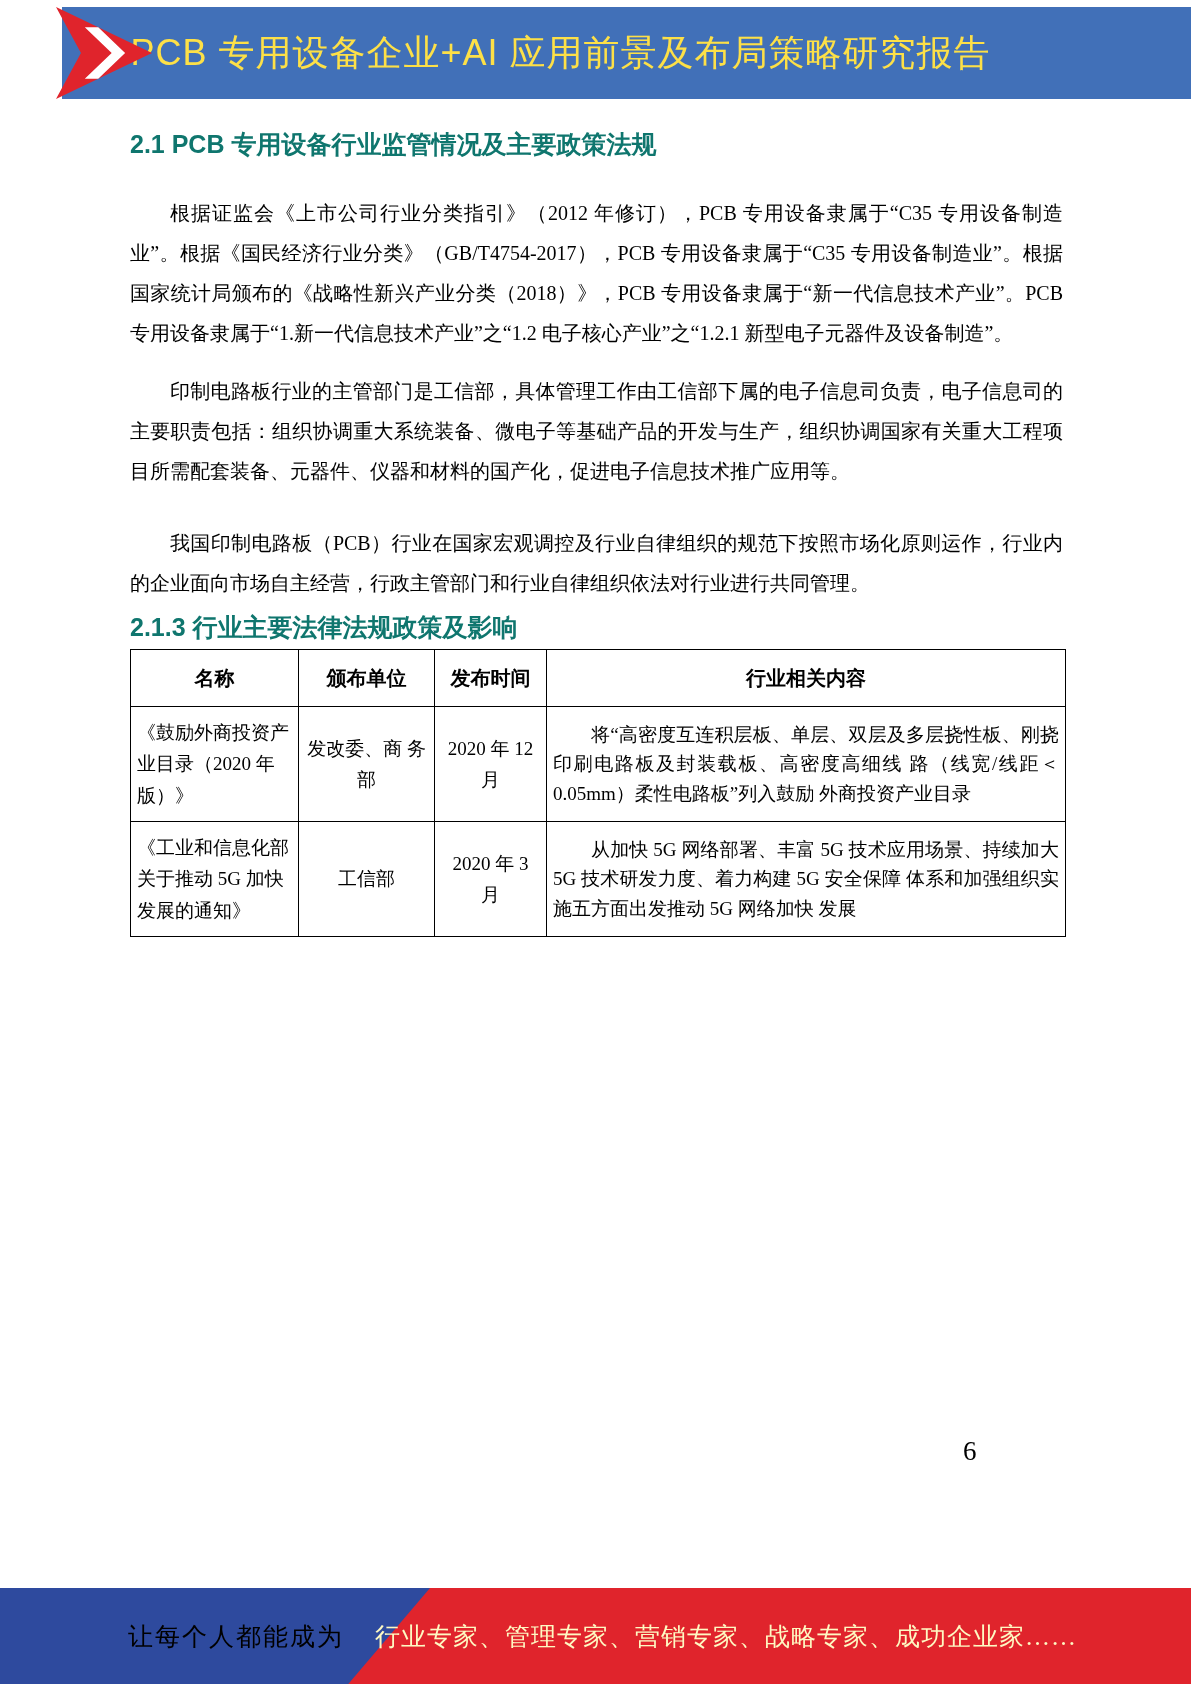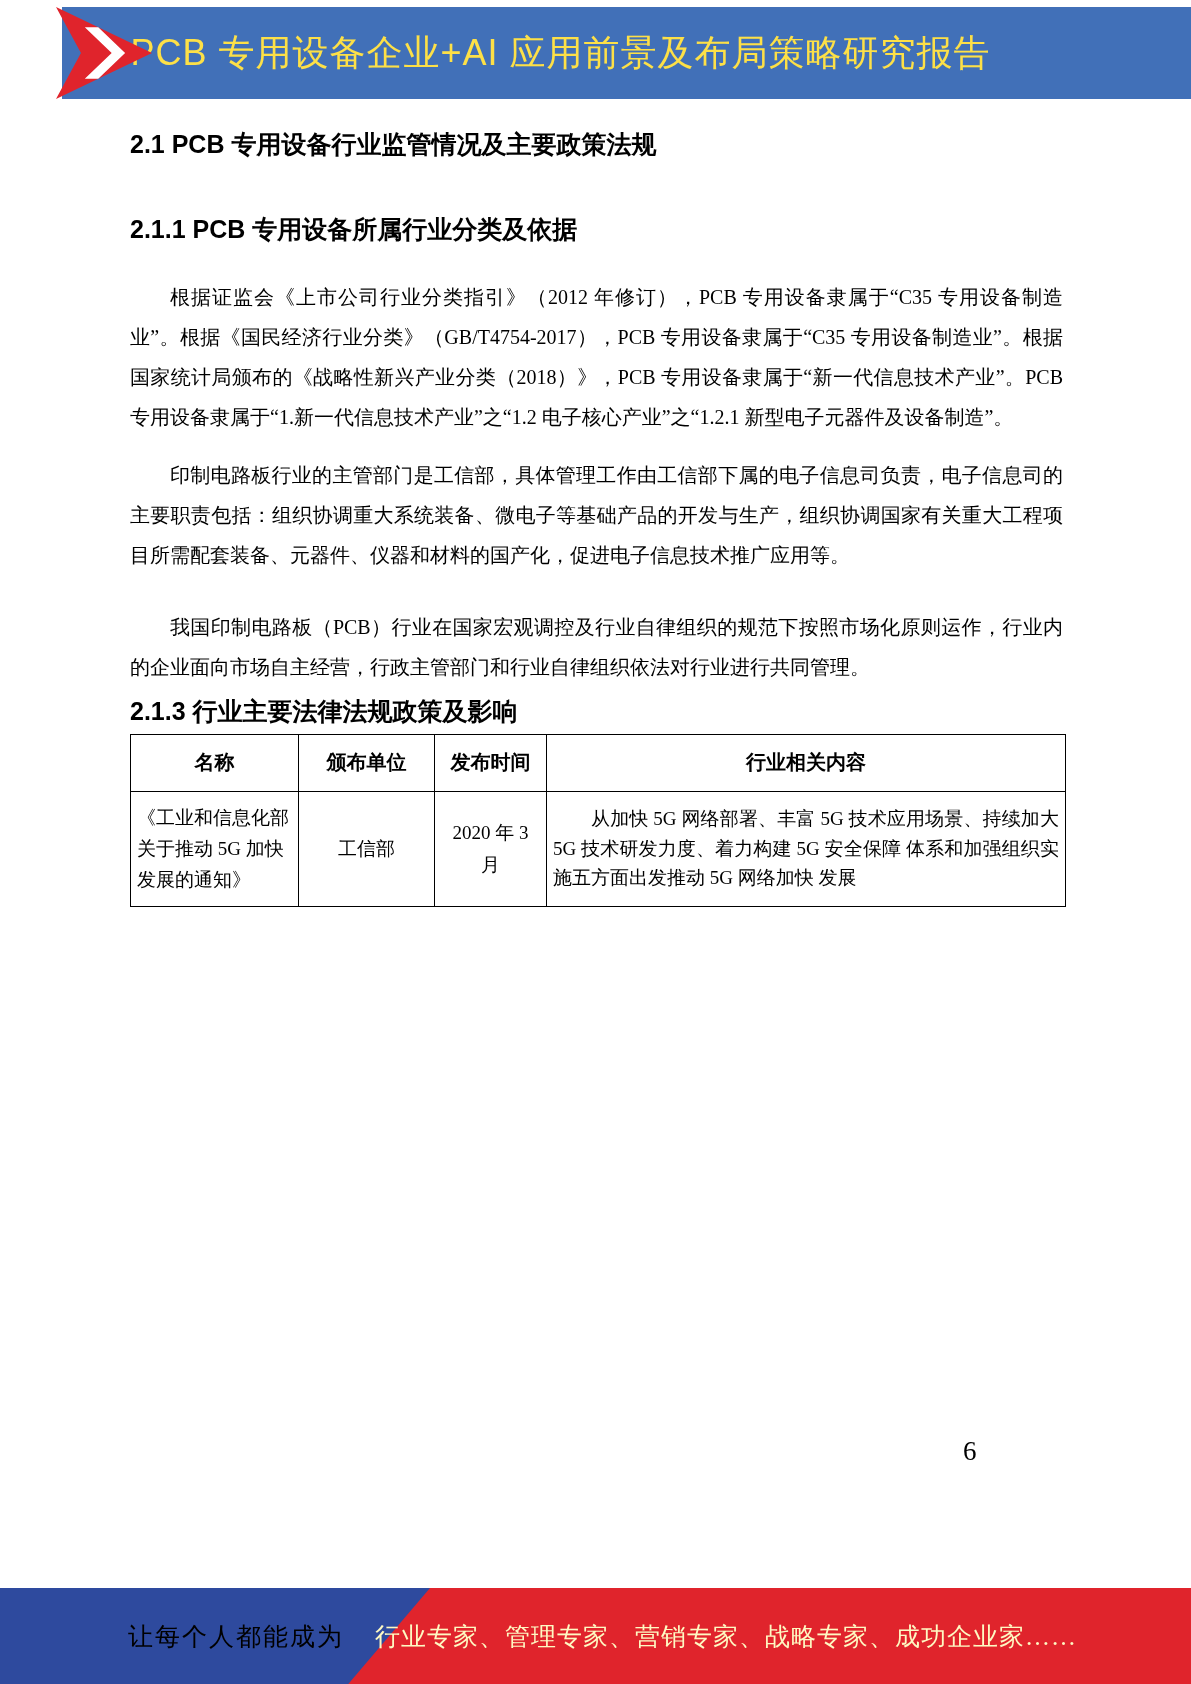--- a/index.html
+++ b/index.html
@@ -60,21 +60,21 @@
     position: absolute;
     left: 130px;
     width: 933px;
     top: 0;
   }
   .heading {
     font-family: "Liberation Sans", sans-serif;
     font-weight: bold;
     font-size: 25px;
     line-height: 1.3;
-    color: #000000;
+    color: #0f766e;
   }
   .h21  { margin-top: 128px; }
   .h211 { margin-top: 52px; }
   .h212 { margin-top: 10px; }
   .h213 { margin-top: 8px; }
 
   .para {
     margin: 0;
     font-size: 20px;
     line-height: 2.0;
@@ -187,21 +187,20 @@
 
   <div class="arrow">
     <div class="arrow-outer"></div>
     <div class="arrow-inner"></div>
   </div>
 
   <main class="content">
 
     <div class="heading h21">2.1 PCB 专用设备行业监管情况及主要政策法规</div>
 
-    <div class="heading h211">2.1.1 PCB 专用设备所属行业分类及依据</div>
 
     <p class="para p1">根据证监会《上市公司行业分类指引》（2012 年修订），PCB 专用设备隶属于“C35 专用设备制造业”。根据《国民经济行业分类》（GB/T4754-2017），PCB 专用设备隶属于“C35 专用设备制造业”。根据国家统计局颁布的《战略性新兴产业分类（2018）》，PCB 专用设备隶属于“新一代信息技术产业”。PCB 专用设备隶属于“1.新一代信息技术产业”之“1.2 电子核心产业”之“1.2.1 新型电子元器件及设备制造”。</p>
 
 
     <p class="para p3">印制电路板行业的主管部门是工信部，具体管理工作由工信部下属的电子信息司负责，电子信息司的主要职责包括：组织协调重大系统装备、微电子等基础产品的开发与生产，组织协调国家有关重大工程项目所需配套装备、元器件、仪器和材料的国产化，促进电子信息技术推广应用等。</p>
 
     <p class="para p2">我国印制电路板（PCB）行业在国家宏观调控及行业自律组织的规范下按照市场化原则运作，行业内的企业面向市场自主经营，行政主管部门和行业自律组织依法对行业进行共同管理。</p>
 
 
     <div class="heading h213">2.1.3 行业主要法律法规政策及影响</div>
@@ -216,20 +215,26 @@
       <thead>
         <tr>
           <th>名称</th>
           <th>颁布单位</th>
           <th>发布时间</th>
           <th>行业相关内容</th>
         </tr>
       </thead>
       <tbody>
         <tr>
+          <td class="c-name">《鼓励外商投资产业目录（2020 年版）》</td>
+          <td class="c-issuer">发改委、商 务部</td>
+          <td class="c-date">2020 年 12 月</td>
+          <td class="c-content">将“高密度互连积层板、单层、双层及多层挠性板、刚挠印刷电路板及封装载板、高密度高细线 路（线宽/线距＜0.05mm）柔性电路板”列入鼓励 外商投资产业目录</td>
+        </tr>
+        <tr>
           <td class="c-name">《工业和信息化部关于推动 5G 加快发展的通知》</td>
           <td class="c-issuer">工信部</td>
           <td class="c-date">2020 年 3 月</td>
           <td class="c-content">从加快 5G 网络部署、丰富 5G 技术应用场景、持续加大 5G 技术研发力度、着力构建 5G 安全保障 体系和加强组织实施五方面出发推动 5G 网络加快 发展</td>
         </tr>
       </tbody>
     </table>
 
   </main>
 

